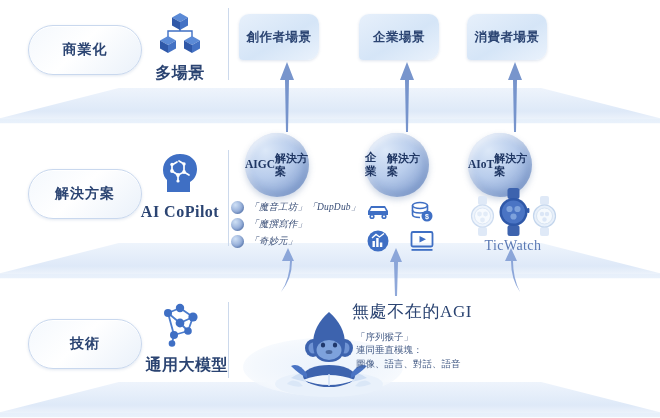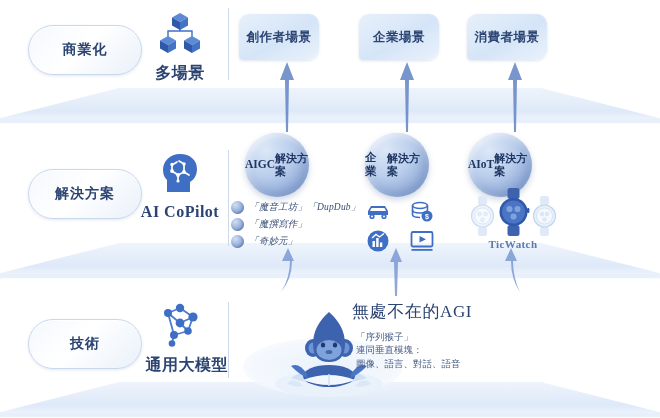--- a/index.html
+++ b/index.html
@@ -112,21 +112,21 @@
   #enterprise-icons{
     position:absolute;left:358px;top:198px;width:84px;
     display:grid;grid-template-columns:40px 40px;grid-gap:2px 4px;
   }
   #enterprise-icons .eicon{height:27px;display:flex;align-items:center;justify-content:center;}
 
   
   #aiot-devices{position:absolute;left:458px;top:195px;width:110px;text-align:center;}
   #aiot-devices .watches{display:flex;align-items:flex-end;justify-content:center;gap:1px;height:42px;}
   #aiot-devices .brand{
-    display:block;margin-top:1px;font-size:11px;font-weight:bold;color:#5b79b4;letter-spacing:.4px;
+    display:block;margin-top:1px;font-size:14px;font-weight:normal;color:#5b79b4;letter-spacing:.4px;
   }
 
   
   #agi-title{
     position:absolute;left:352px;top:300px;font-size:17px;font-weight:normal;
     color:#2b4472;letter-spacing:.6px;white-space:nowrap;
   }
 
   
   #model-desc{position:absolute;left:356px;top:331px;width:180px;}

